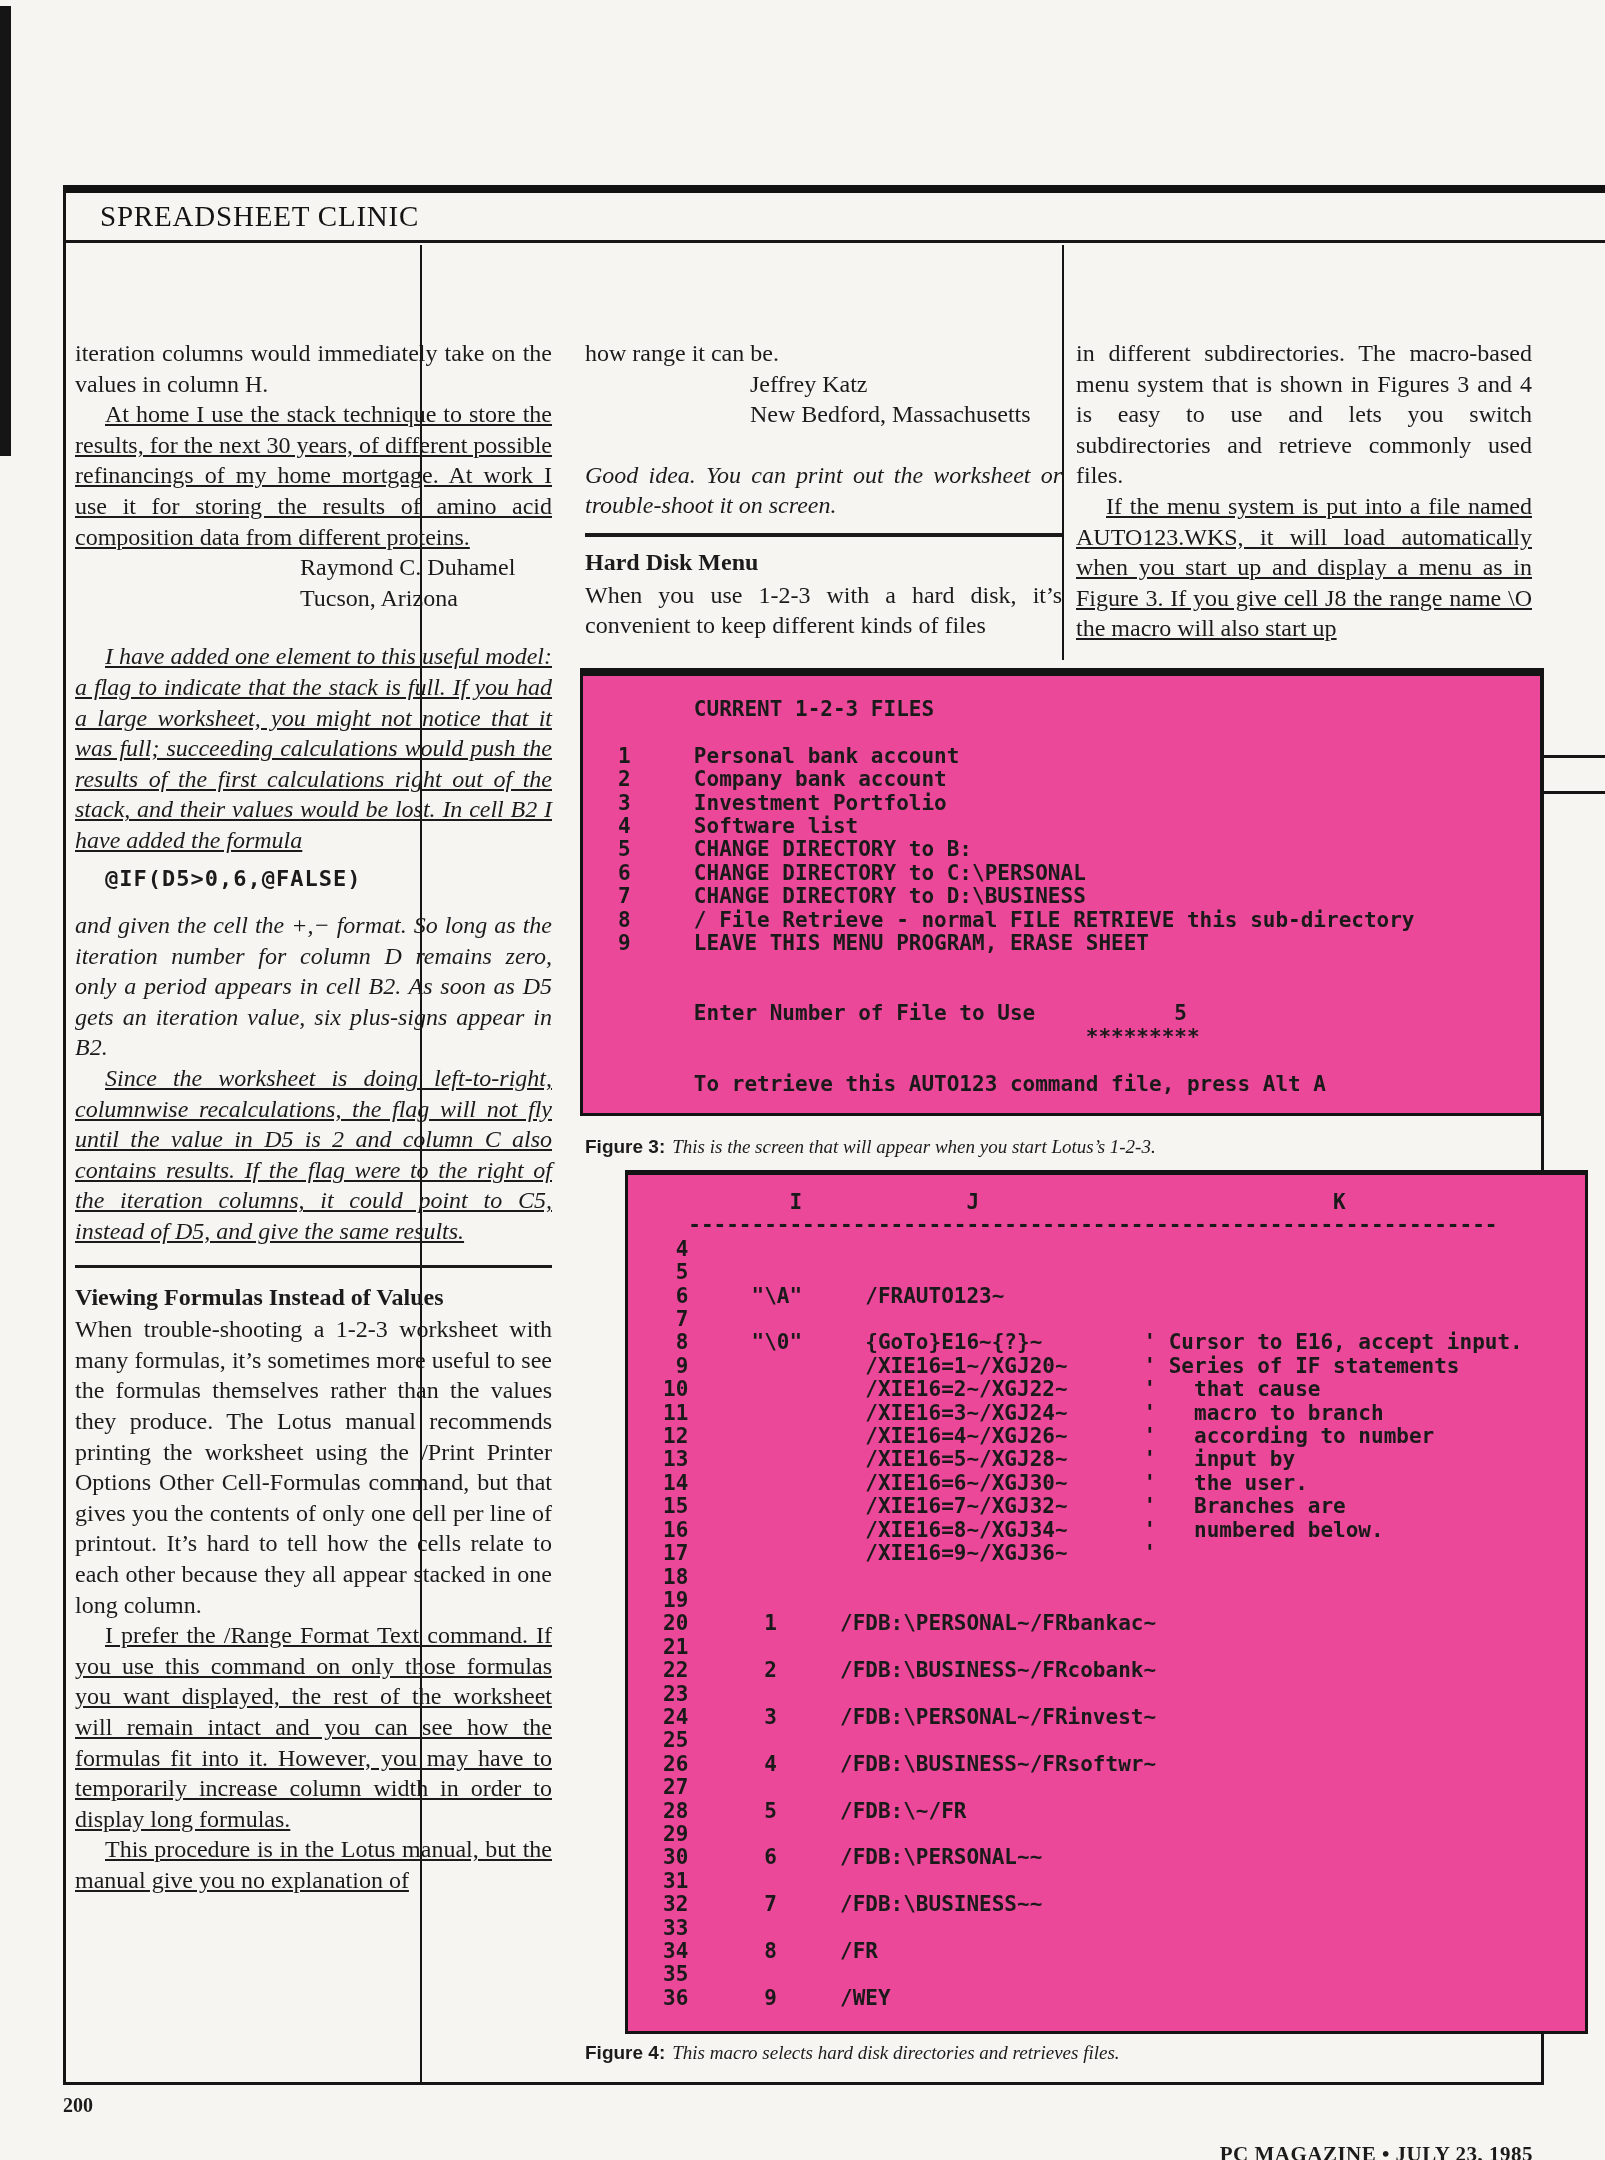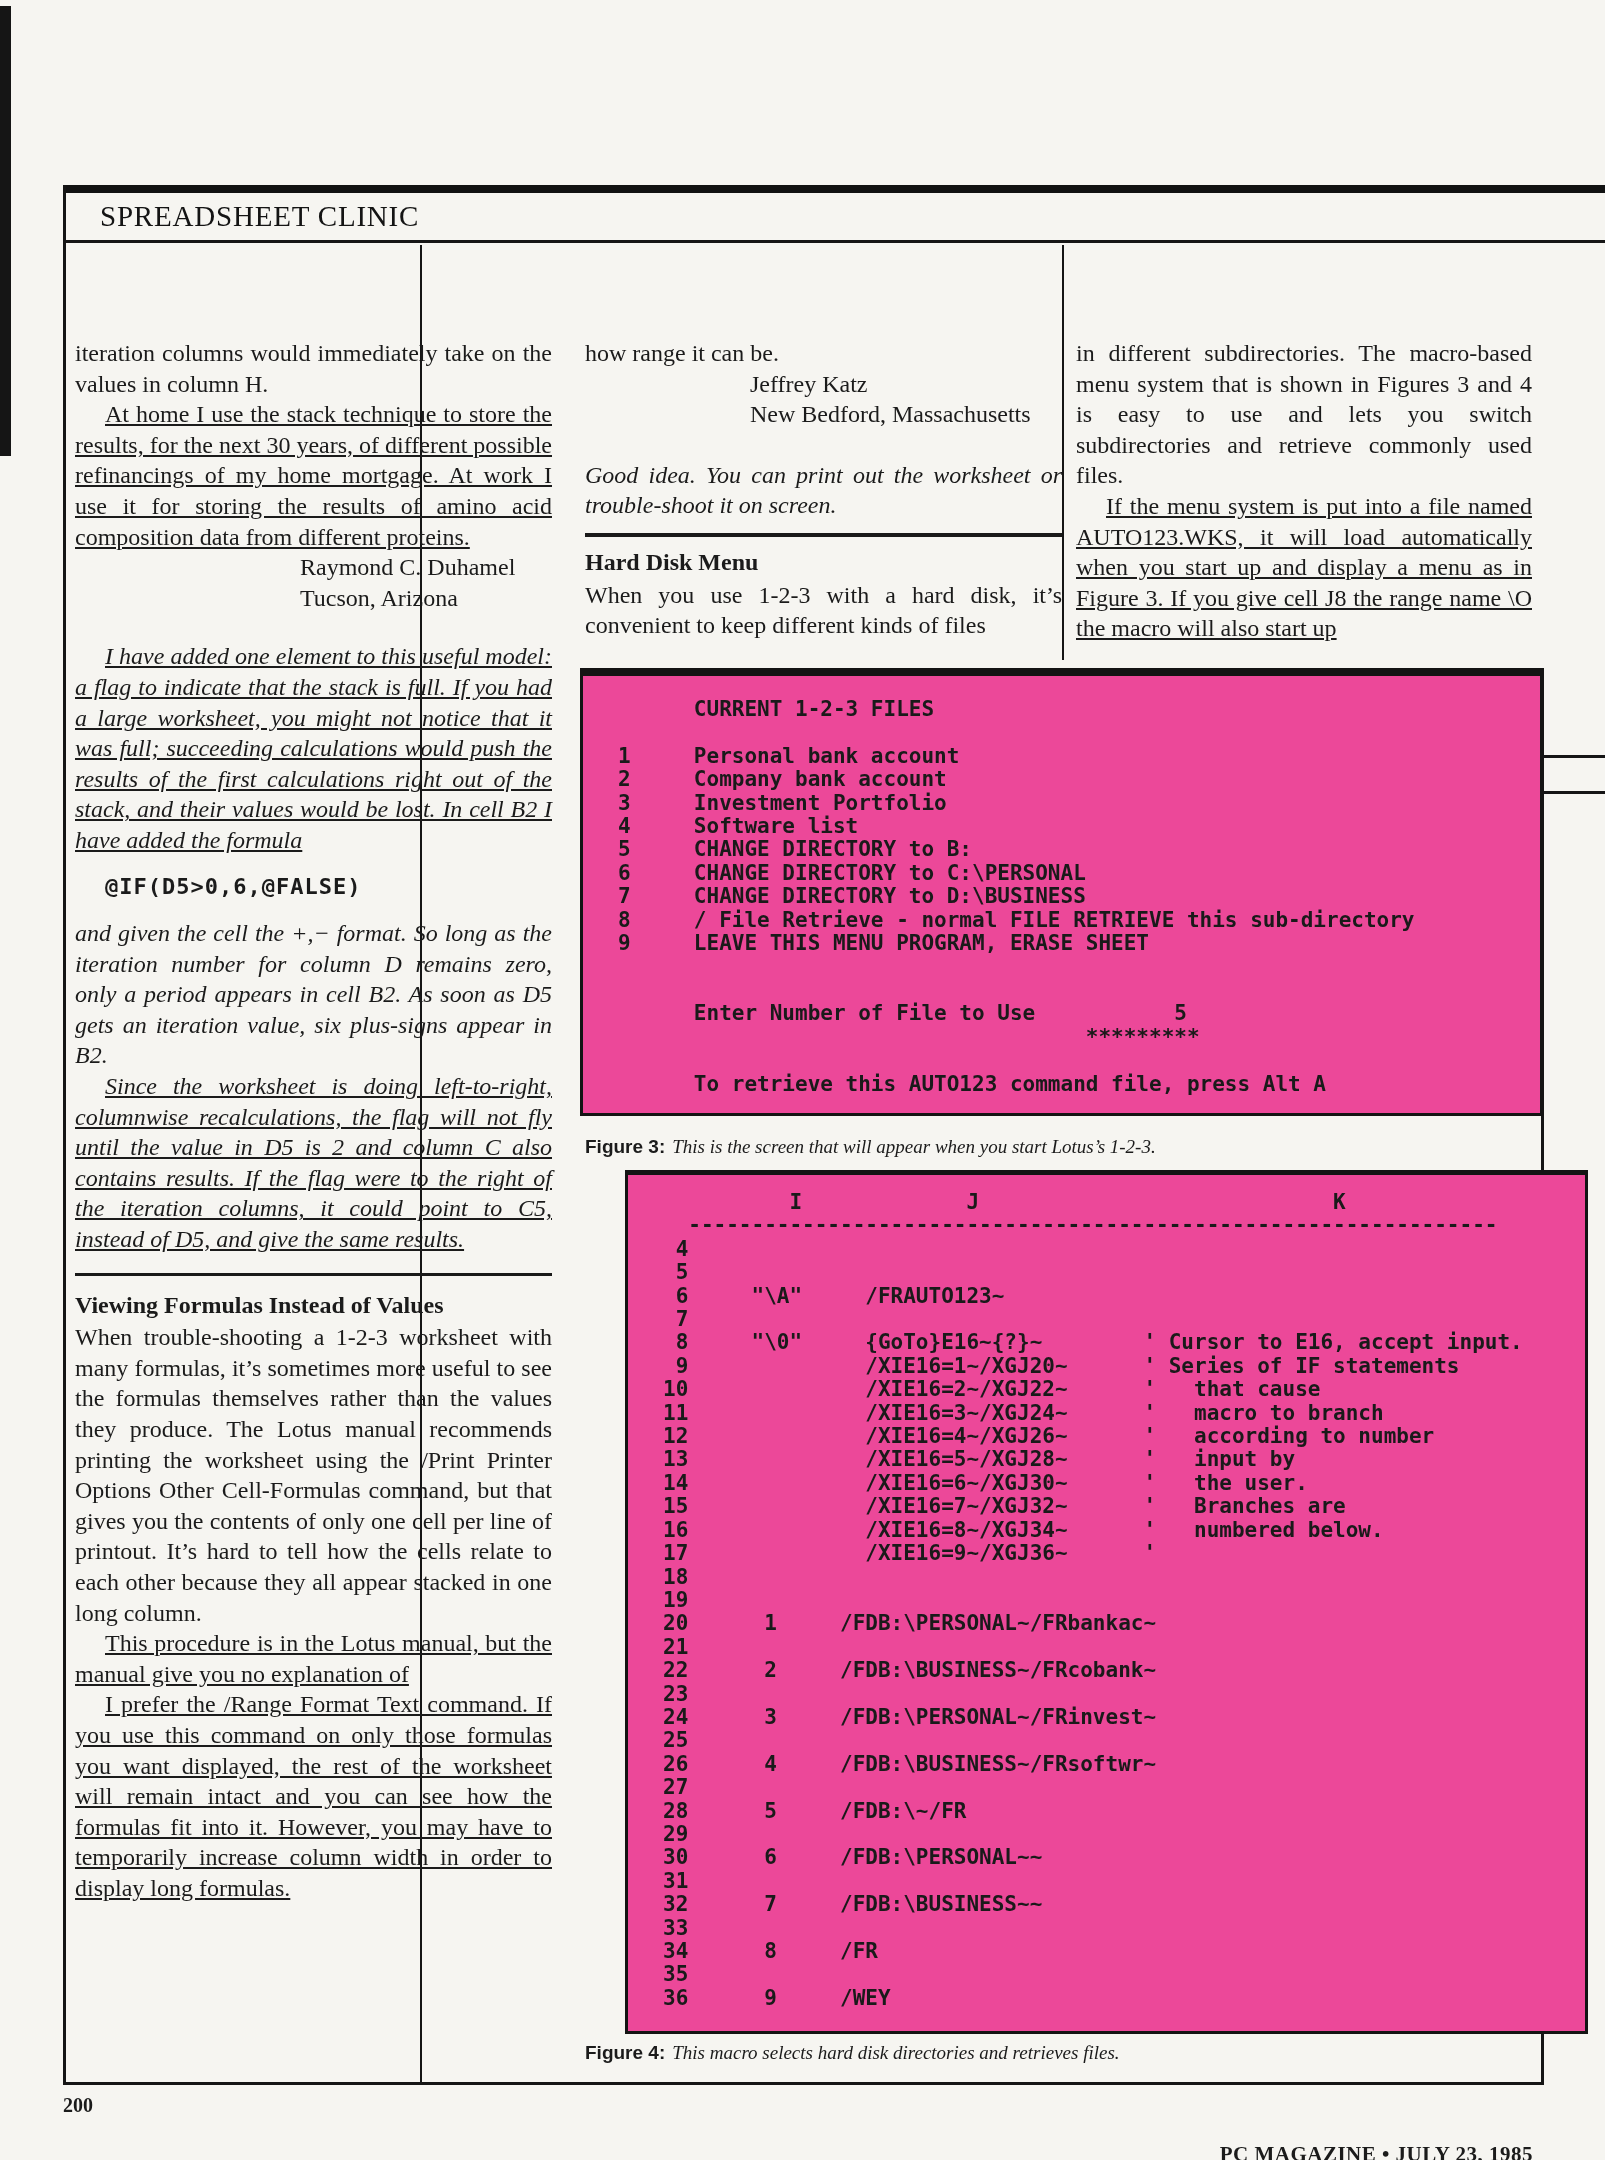--- a/index.html
+++ b/index.html
@@ -22,21 +22,21 @@
   .col{position:absolute;top:338px;text-align:justify;font-size:24px;line-height:30.6px;}
   .col p{margin:0;}
   .indent{text-indent:30px;text-decoration:underline;}
   .italic{font-style:italic;}
   .sig{line-height:30.6px;}
   .heading{font-weight:bold;font-size:24px;margin:6px 0 2px 0;text-align:left;}
   .colrule{border:none;border-top:3px solid #1a1a1a;margin:18px 0 14px 0;}
   .colrule2{border:none;border-top:4px solid #1a1a1a;margin:12px 0 10px 0;}
   .formula{
     font-family:"DejaVu Sans Mono", monospace;font-size:22px;font-weight:bold;
-    margin:16px 0 16px 30px;text-align:left;letter-spacing:1px;
+    margin:8px 0 16px 30px;text-align:left;letter-spacing:1px;
   }
   
   .figbox{
     position:absolute;background:#ec4899;border:3px solid #141414;
   }
   .figbox pre{
     margin:0;font-family:"DejaVu Sans Mono", monospace;font-weight:bold;
     font-size:21px;line-height:23.4px;color:#1a1a1a;
   }
   .caption{position:absolute;font-size:19px;}
@@ -72,22 +72,22 @@
       <div>Raymond C. Duhamel</div>
       <div>Tucson, Arizona</div>
     </div>
     <p class="italic indent" style="margin-top:28px;">I have added one element to this useful model: a flag to indicate that the stack is full. If you had a large worksheet, you might not notice that it was full; succeeding calculations would push the results of the first calculations right out of the stack, and their values would be lost. In cell B2 I have added the formula</p>
     <div class="formula">@IF(D5&gt;0,6,@FALSE)</div>
     <p class="italic">and given the cell the +,− format. So long as the iteration number for column D remains zero, only a period appears in cell B2. As soon as D5 gets an iteration value, six plus-signs appear in B2.</p>
     <p class="italic indent">Since the worksheet is doing left-to-right, columnwise recalculations, the flag will not fly until the value in D5 is 2 and column C also contains results. If the flag were to the right of the iteration columns, it could point to C5, instead of D5, and give the same results.</p>
     <hr class="colrule">
     <div class="heading">Viewing Formulas Instead of Values</div>
     <p>When trouble-shooting a 1-2-3 worksheet with many formulas, it’s sometimes more useful to see the formulas themselves rather than the values they produce. The Lotus manual recommends printing the worksheet using the /Print Printer Options Other Cell-Formulas command, but that gives you the contents of only one cell per line of printout. It’s hard to tell how the cells relate to each other because they all appear stacked in one long column.</p>
+    <p class="indent">I prefer the /Range Format Text command. If you use this command on only those formulas you want displayed, the rest of the worksheet will remain intact and you can see how the formulas fit into it. However, you may have to temporarily increase column width in order to display long formulas.</p>
     <p class="indent">This procedure is in the Lotus manual, but the manual give you no explanation of</p>
-    <p class="indent">I prefer the /Range Format Text command. If you use this command on only those formulas you want displayed, the rest of the worksheet will remain intact and you can see how the formulas fit into it. However, you may have to temporarily increase column width in order to display long formulas.</p>
   </div>
 
   <div class="col" style="left:585px;width:477px;">
     <p>how range it can be.</p>
     <div class="sig" style="margin-left:165px;text-align:left;">
       <div>Jeffrey Katz</div>
       <div>New Bedford, Massachusetts</div>
     </div>
     <p class="italic" style="margin-top:30px;">Good idea. You can print out the worksheet or trouble-shoot it on screen.</p>
     <hr class="colrule2">

